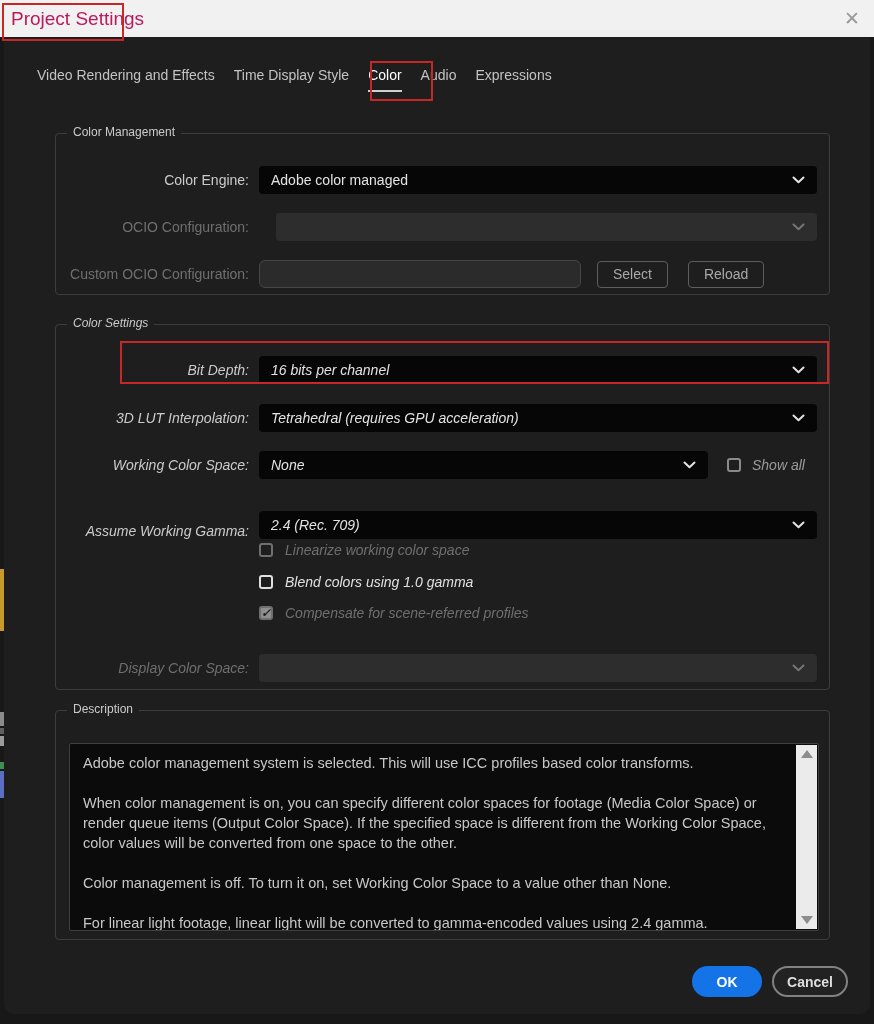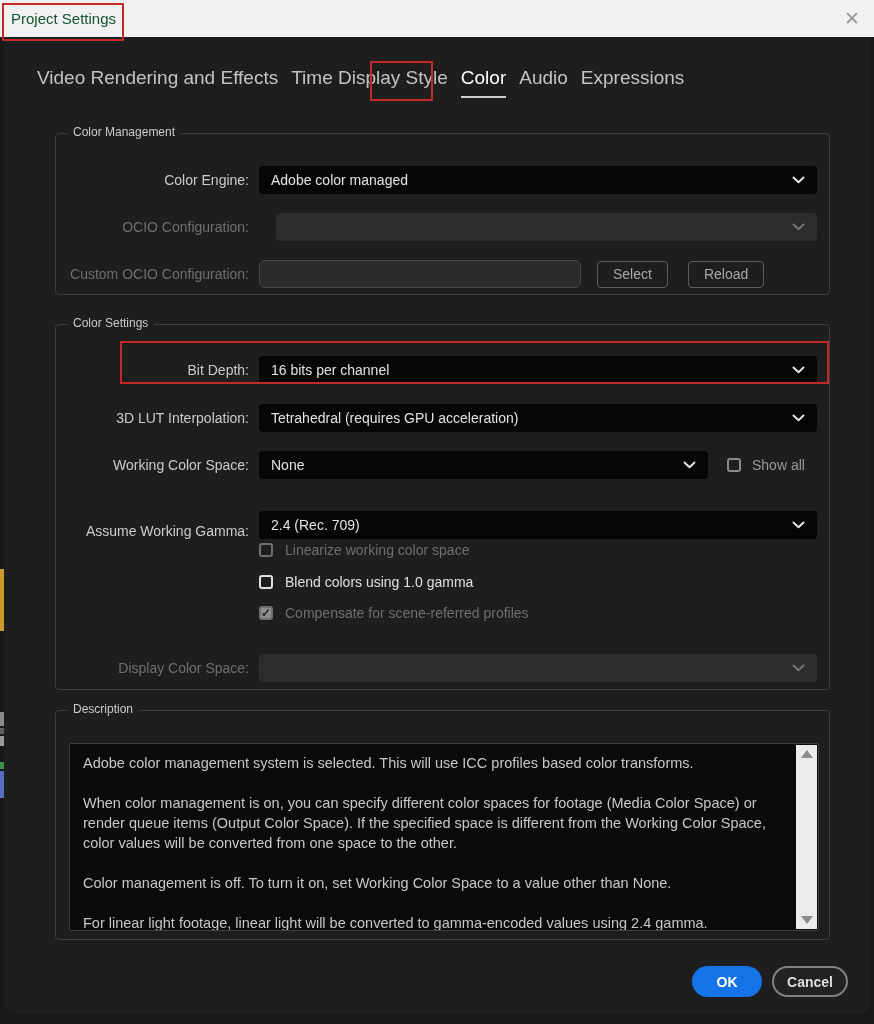--- a/index.html
+++ b/index.html
@@ -11,51 +11,51 @@
     overflow:hidden;
     color:#cbcbcb;
   }
 
   
   .titlebar {
     position:absolute; left:0; top:0; width:874px; height:37px;
     background:#f1f1f1; display:flex; align-items:center;
     padding:0 14px 0 11px;
   }
-  .titlebar .title { font-size:15px; color:#14532d;text-align:center; }
+  .titlebar .title { font-size:19px; color:#be185d;text-align:center; }
   .titlebar .close {
     margin-left:auto; font-size:19px; color:#9a9a9a; line-height:1;
     cursor:default; font-weight:400;
   }
 
   
   .dialog-body {
     position:absolute; left:4px; top:37px; width:866px; height:977px;
     background:#1e1e1e; border-radius:0 0 10px 10px;
   }
 
   
   .tabs {
-    position:absolute; left:33px; top:30px; display:flex; gap:13px;
-    font-size:19px;
+    position:absolute; left:33px; top:30px; display:flex; gap:19px;
+    font-size:14px;
   }
   .tab { color:#c3c3c3; padding-bottom:7px; cursor:default; }
   .tab.active { color:#ffffff; border-bottom:2px solid #cfcfcf; }
 
   
   .group {
     position:absolute; left:51px; width:775px;
     border:1px solid #3d3d3d; border-radius:4px;
   }
   .group-legend {
     position:absolute; top:-9px; left:11px; background:#1e1e1e;
     padding:0 6px; font-size:12px; color:#cbcbcb;
   }
   #group-color-management { top:96px;  height:162px; }
-  #group-color-settings   { top:287px; height:366px; }
+  #group-color-settings   { top:287px; height:366px;font-style:italic; }
   #group-description      { top:673px; height:230px; }
 
   
   .row {
     position:absolute; left:0; right:12px; height:40px;
     display:flex; align-items:center;
   }
   .row-label {
     width:193px; text-align:right; font-size:14px; color:#cbcbcb;
     flex:none; padding-right:0;

